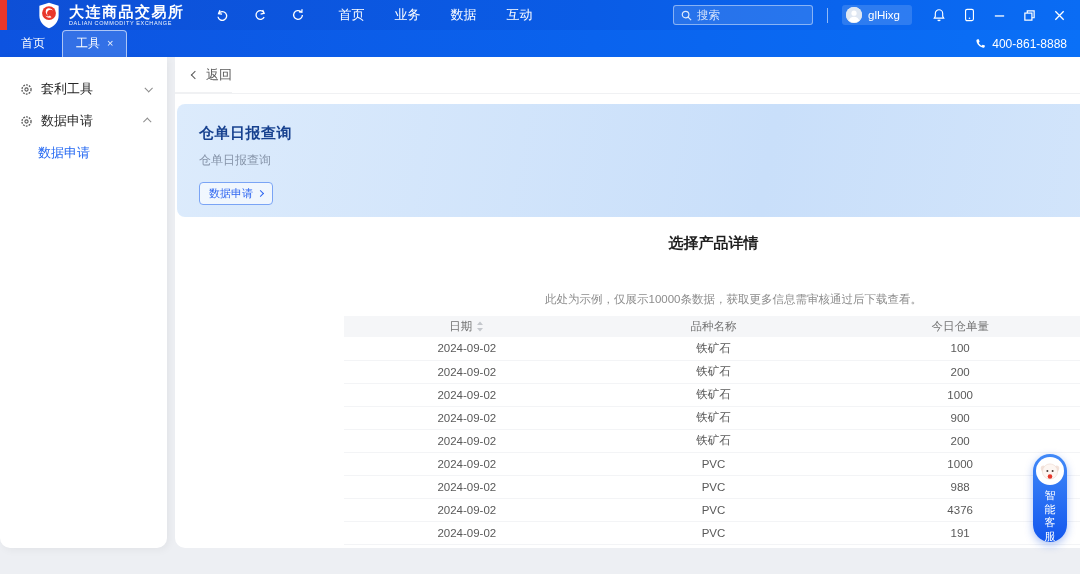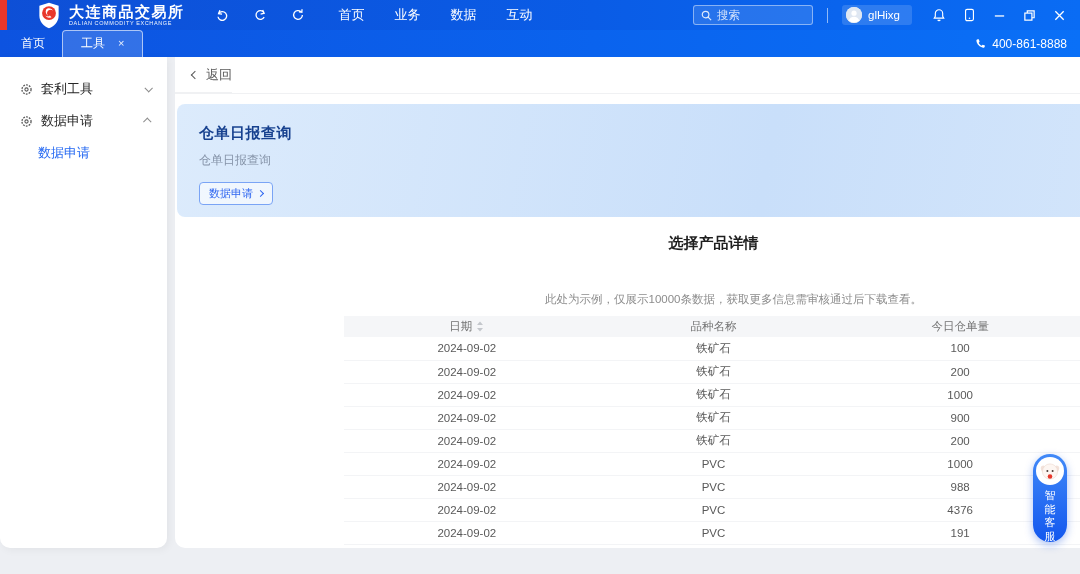--- a/index.html
+++ b/index.html
@@ -12,40 +12,40 @@
     background:linear-gradient(90deg,#0e4fd6 0%,#0a5ce6 55%,#0a6cf4 100%); color:#fff; }
   .red-strip { width:7px; height:30px; background:#e8372b; flex:none; }
   .logo-shield { margin-left:30px; flex:none; display:flex; }
   .brand { margin-left:8px; line-height:1; }
   .brand-cn { font-size:15px; font-weight:bold; letter-spacing:1.5px; }
   .brand-en { font-size:5.5px; letter-spacing:.6px; margin-top:2px; opacity:.95; }
   .hist-icons { display:flex; gap:24px; margin-left:30px; }
   .hist-icons .hbtn { display:flex; cursor:pointer; }
   .main-nav { display:flex; gap:26px; margin-left:32px; font-size:13px; }
   .main-nav .nav-item { cursor:pointer; padding:2px 2px; }
-  .search-box { margin-left:auto; width:120px; height:20px; border:1px solid rgba(255,255,255,.45);
+  .search-box { margin-left:auto; width:140px; height:20px; border:1px solid rgba(255,255,255,.45);
     background:rgba(255,255,255,.12); border-radius:3px; display:flex; align-items:center;
     padding:0 7px; gap:5px; }
   .search-box input { flex:1; min-width:0; background:transparent; border:none; outline:none;
     color:#fff; font-size:11.5px; font-family:inherit; }
   .search-box input::placeholder { color:rgba(255,255,255,.8); }
   .vdivider { width:1px; height:15px; background:rgba(255,255,255,.55); margin:0 14px; }
   .user-chip { display:flex; align-items:center; gap:6px; background:rgba(255,255,255,.15);
     border-radius:3px; padding:2px 12px 2px 4px; font-size:11.5px; cursor:pointer; }
   .avatar { width:16px; height:16px; border-radius:50%; background:#eef2f8; display:flex; flex:none; }
   .tb-icons { display:flex; align-items:center; gap:17px; margin:0 14px 0 20px; }
   .tb-icons .tbtn { display:flex; cursor:pointer; }
 
   
   .tabbar { height:27px; display:flex; align-items:flex-end;
     background:linear-gradient(90deg,#0d53e0 0%,#0a63ee 55%,#0a70f7 100%); padding-left:8px; }
   .tab { color:#fff; font-size:12px; padding:4px 13px 5px; cursor:pointer; }
-  .tab.active { display:flex; align-items:center; gap:13px; margin-left:4px;
+  .tab.active { display:flex; align-items:center; gap:7px; margin-left:4px;
     background:rgba(255,255,255,.16); border:1px solid rgba(255,255,255,.6); border-bottom:none;
-    border-radius:4px 4px 0 0; padding:4px 18px 5px; }
+    border-radius:4px 4px 0 0; padding:4px 13px 5px; }
   .tab-close { font-size:11px; line-height:1; opacity:.9; }
   .hotline { margin-left:auto; align-self:center; display:flex; align-items:center; gap:5px;
     color:#fff; font-size:12px; padding-right:13px; }
 
   
   .content { position:relative; height:517px; background:#edeff3; }
 
   .sidebar { position:absolute; left:0; top:0; width:167px; height:491px; background:#fff;
     border-radius:0 0 10px 10px; box-shadow:2px 2px 8px rgba(0,0,0,.05); padding-top:16px; }
   .side-group { display:flex; align-items:center; gap:8px; height:32px; padding:0 16px 0 20px;

